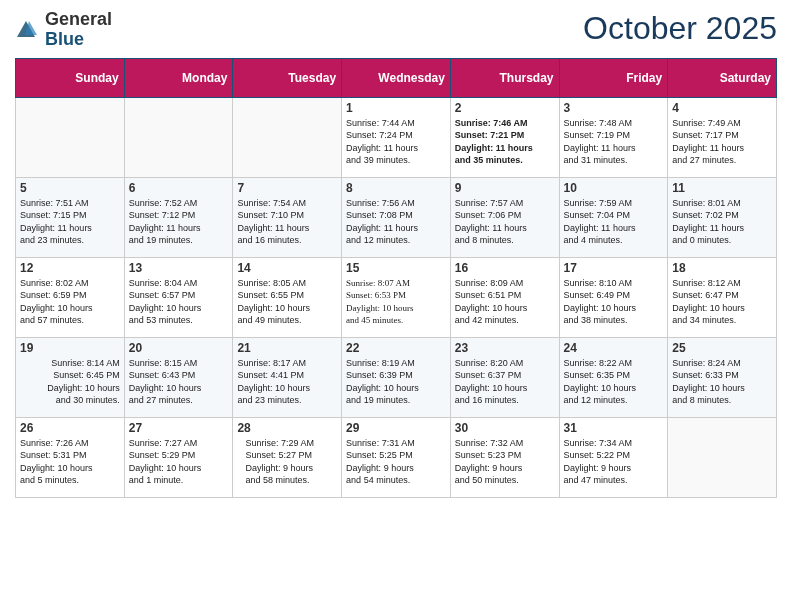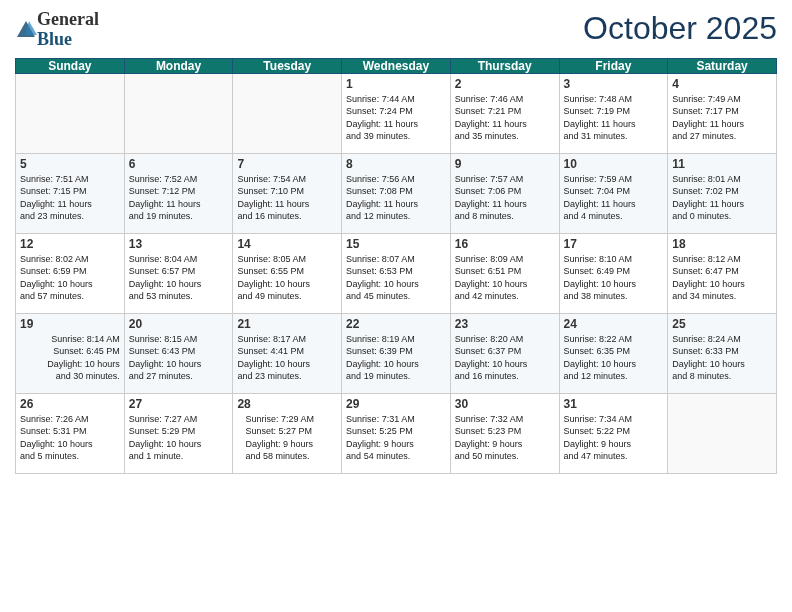--- a/index.html
+++ b/index.html
@@ -16,22 +16,21 @@
     }
     .header {
       display: flex;
       justify-content: space-between;
       align-items: flex-start;
       margin-bottom: 8px;
     }
     .logo {
       display: flex;
       align-items: center;
-      gap: 0;
-      font-family: Liberation Serif, serif;
+      gap: 8px;
     }
     .logo-text {
       font-size: 18px;
       font-weight: bold;
       line-height: 1.1;
     }
     .logo-general { color: #333; }
     .logo-blue { color: #1a5276; }
     .logo-icon {
       width: 22px;
@@ -48,26 +47,26 @@
     .subtitle {
       font-size: 14px;
       color: #333;
     }
     table {
       width: 100%;
       border-collapse: collapse;
       table-layout: fixed;
     }
     thead th {
-      background: #0f766e;
+      background: #be185d;
       color: #fff;
       font-size: 12px;
       font-weight: bold;
-      padding: 0 5px;
-      text-align: center;
+      padding: 12px 5px;
+      text-align: right;
       border: 1px solid #1a5276;
     }
     tbody td {
       vertical-align: top;
       border: 1px solid #ccc;
       padding: 3px 4px;
       font-size: 9.5px;
       color: #333;
       height: 80px;
       background: #fff;
@@ -129,21 +128,21 @@
           <td class="empty-cell"></td>
           <td>
             <span class="day-num">1</span>
             <div class="day-info" style="white-space: pre-line;">Sunrise: 7:44 AM
 Sunset: 7:24 PM
 Daylight: 11 hours
 and 39 minutes.</div>
           </td>
           <td>
             <span class="day-num">2</span>
-            <div class="day-info" style="white-space: pre-line;">Sunrise: 7:46 AM
+            <div class="day-info" style="white-space: pre-line; font-weight: bold;">Sunrise: 7:46 AM
 Sunset: 7:21 PM
 Daylight: 11 hours
 and 35 minutes.</div>
           </td>
           <td>
             <span class="day-num">3</span>
             <div class="day-info" style="white-space: pre-line;">Sunrise: 7:48 AM
 Sunset: 7:19 PM
 Daylight: 11 hours
 and 31 minutes.</div>
@@ -224,21 +223,21 @@
           </td>
           <td>
             <span class="day-num">14</span>
             <div class="day-info" style="white-space: pre-line;">Sunrise: 8:05 AM
 Sunset: 6:55 PM
 Daylight: 10 hours
 and 49 minutes.</div>
           </td>
           <td>
             <span class="day-num">15</span>
-            <div class="day-info" style="white-space: pre-line;">Sunrise: 8:07 AM
+            <div class="day-info" style="white-space: pre-line; font-family: Liberation Serif, serif;">Sunrise: 8:07 AM
 Sunset: 6:53 PM
 Daylight: 10 hours
 and 45 minutes.</div>
           </td>
           <td>
             <span class="day-num">16</span>
             <div class="day-info" style="white-space: pre-line;">Sunrise: 8:09 AM
 Sunset: 6:51 PM
 Daylight: 10 hours
 and 42 minutes.</div>

